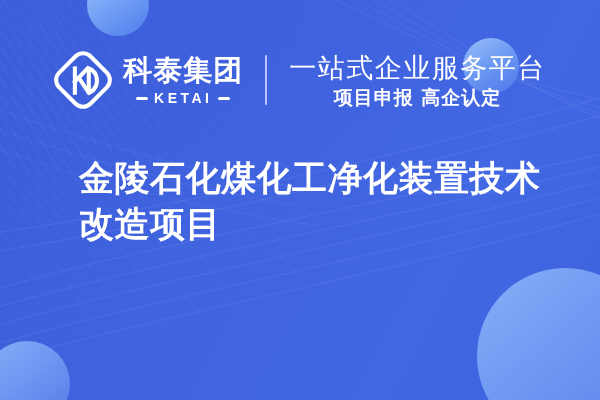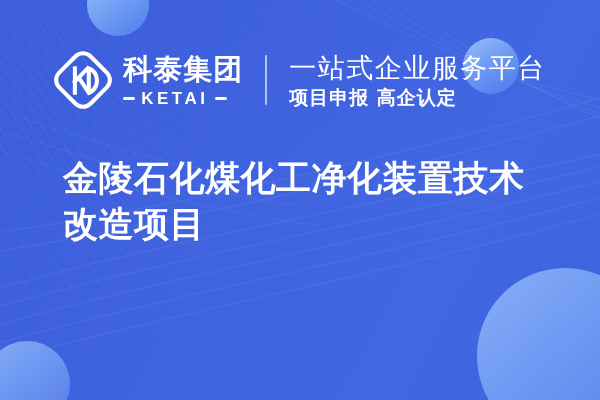--- a/index.html
+++ b/index.html
@@ -99,21 +99,21 @@
   .logo-mark {
     width: 58px;
     height: 58px;
     flex: 0 0 58px;
     display: block;
   }
 
   .brand-words {
     display: flex;
     flex-direction: column;
-    align-items: flex-start;
+    align-items: center;
     justify-content: center;
     padding-top: 1px;
   }
   .brand-cn {
     font-family: "DejaVu Sans", "Liberation Sans", sans-serif;
     color: #ffffff;
     font-size: 29px;
     font-weight: 700;
     line-height: 1;
     letter-spacing: 1px;
@@ -127,40 +127,41 @@
   }
   .brand-en-row .rule {
     flex: 1 1 auto;
     height: 3px;
     background: #ffffff;
     border-radius: 2px;
     min-width: 12px;
   }
   .brand-en {
     color: #ffffff;
-    font-size: 17px;
+    font-size: 14px;
     font-weight: 700;
     letter-spacing: 3.5px;
     line-height: 1;
     white-space: nowrap;
   }
 
   .divider {
     width: 2px;
     height: 50px;
     background: rgba(255,255,255,0.62);
     margin: 0 22px;
     border-radius: 1px;
   }
 
   .slogan {
     display: flex;
     flex-direction: column;
     justify-content: center;
     gap: 7px;
+    align-items: center;
   }
   .slogan-main {
     font-family: "DejaVu Sans", "Liberation Sans", sans-serif;
     color: #ffffff;
     font-size: 27px;
     font-weight: 400;
     line-height: 1;
     letter-spacing: 1.5px;
     white-space: nowrap;
   }
@@ -170,21 +171,21 @@
     font-size: 19px;
     font-weight: 700;
     line-height: 1;
     letter-spacing: 1px;
     white-space: nowrap;
   }
 
   
   .title {
     position: absolute;
-    left: 63px;
+    left: 79px;
     top: 155px;
     width: 492px;
     color: #ffffff;
     font-family: "DejaVu Sans", "Liberation Sans", sans-serif;
     font-size: 35px;
     font-weight: 700;
     line-height: 1.32;
     letter-spacing: 0.5px;
     margin: 0;
   }

